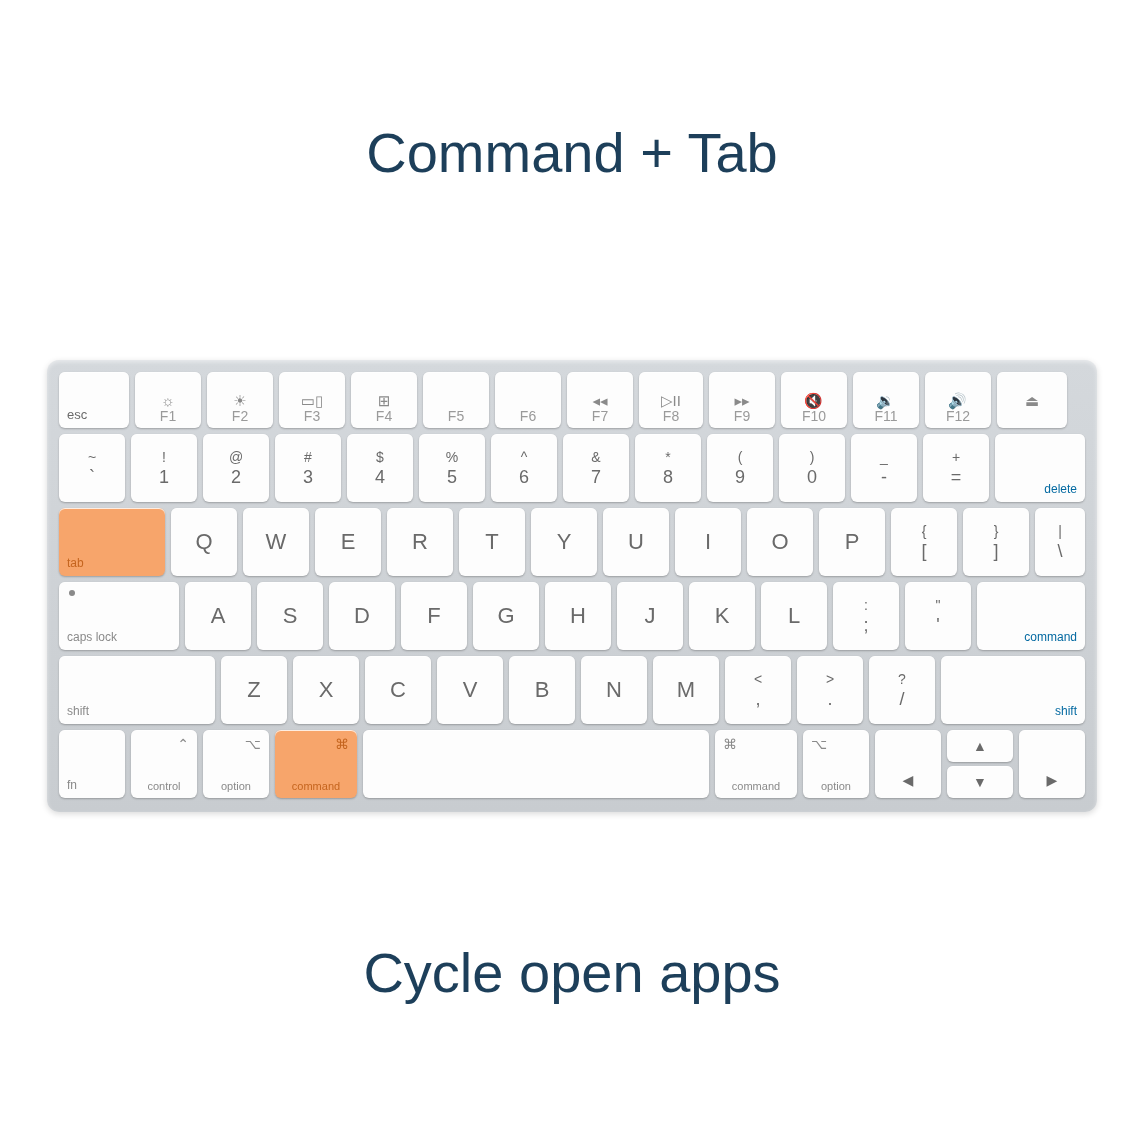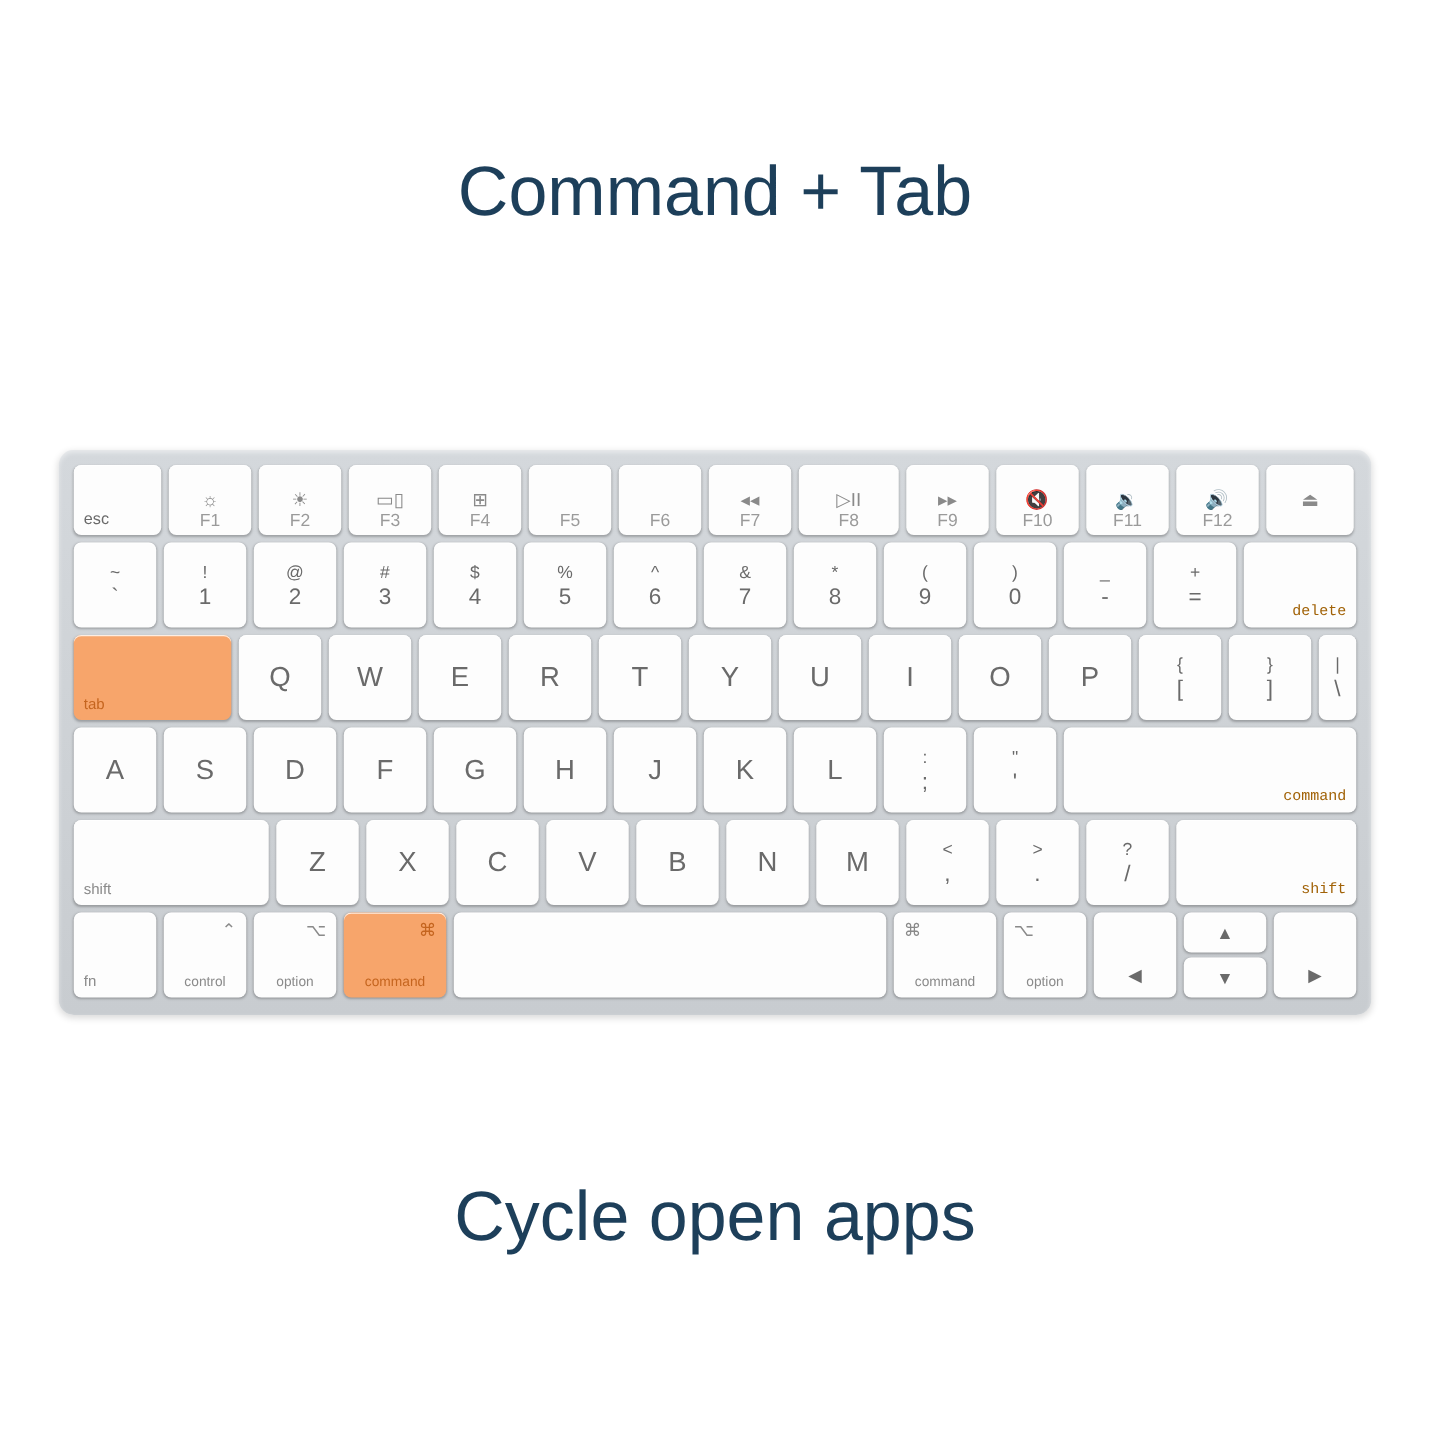--- a/index.html
+++ b/index.html
@@ -93,23 +93,22 @@
     font-size: 12px;
     color: #8a8a8a;
     text-align: left;
   }
   .key.hl .corner-bl { color: #c5651f; }
   .corner-br {
     position: absolute;
     bottom: 6px;
     right: 8px;
     font-size: 12px;
-    color: #a16207;
+    color: #0369a1;
     text-align: right;
-    font-family: Liberation Mono, monospace;
   }
   .corner-tr {
     position: absolute;
     top: 6px;
     right: 8px;
     font-size: 14px;
     color: #8a8a8a;
   }
   .key.hl .corner-tr { color: #c5651f; }
   .corner-tl {
@@ -201,21 +200,21 @@
         <span class="fn-label">F5</span>
       </div>
     <div class="key" style="width:66px">
         <span class="fn-icon"></span>
         <span class="fn-label">F6</span>
       </div>
     <div class="key" style="width:66px">
         <span class="fn-icon">◂◂</span>
         <span class="fn-label">F7</span>
       </div>
-    <div class="key" style="width:80px">
+    <div class="key" style="width:64px">
         <span class="fn-icon">▷II</span>
         <span class="fn-label">F8</span>
       </div>
     <div class="key" style="width:66px">
         <span class="fn-icon">▸▸</span>
         <span class="fn-label">F9</span>
       </div>
     <div class="key" style="width:66px">
         <span class="fn-icon">🔇</span>
         <span class="fn-label">F10</span>
@@ -285,21 +284,21 @@
     <div class="key" style="width:66px">
         <span class="stack-top">+</span>
         <span class="stack-bot">=</span>
       </div>
     <div class="key" style="flex:1;">
         <span class="corner-br">delete</span>
       </div>
   </div>
 
   <div class="krow row-q">
-    <div class="key hl" style="width:126px">
+    <div class="key hl" style="width:106px">
         <span class="corner-bl">tab</span>
       </div>
     <div class="key" style="width:66px">Q</div>
     <div class="key" style="width:66px">W</div>
     <div class="key" style="width:66px">E</div>
     <div class="key" style="width:66px">R</div>
     <div class="key" style="width:66px">T</div>
     <div class="key" style="width:66px">Y</div>
     <div class="key" style="width:66px">U</div>
     <div class="key" style="width:66px">I</div>
@@ -313,20 +312,24 @@
         <span class="stack-top">}</span>
         <span class="stack-bot">]</span>
       </div>
     <div class="key" style="flex:1">
         <span class="stack-top">|</span>
         <span class="stack-bot">\</span>
       </div>
   </div>
 
   <div class="krow row-a">
+    <div class="key" style="width:120px">
+        <span class="dot"></span>
+        <span class="corner-bl">caps lock</span>
+      </div>
     <div class="key" style="width:66px">A</div>
     <div class="key" style="width:66px">S</div>
     <div class="key" style="width:66px">D</div>
     <div class="key" style="width:66px">F</div>
     <div class="key" style="width:66px">G</div>
     <div class="key" style="width:66px">H</div>
     <div class="key" style="width:66px">J</div>
     <div class="key" style="width:66px">K</div>
     <div class="key" style="width:66px">L</div>
     <div class="key" style="width:66px">

